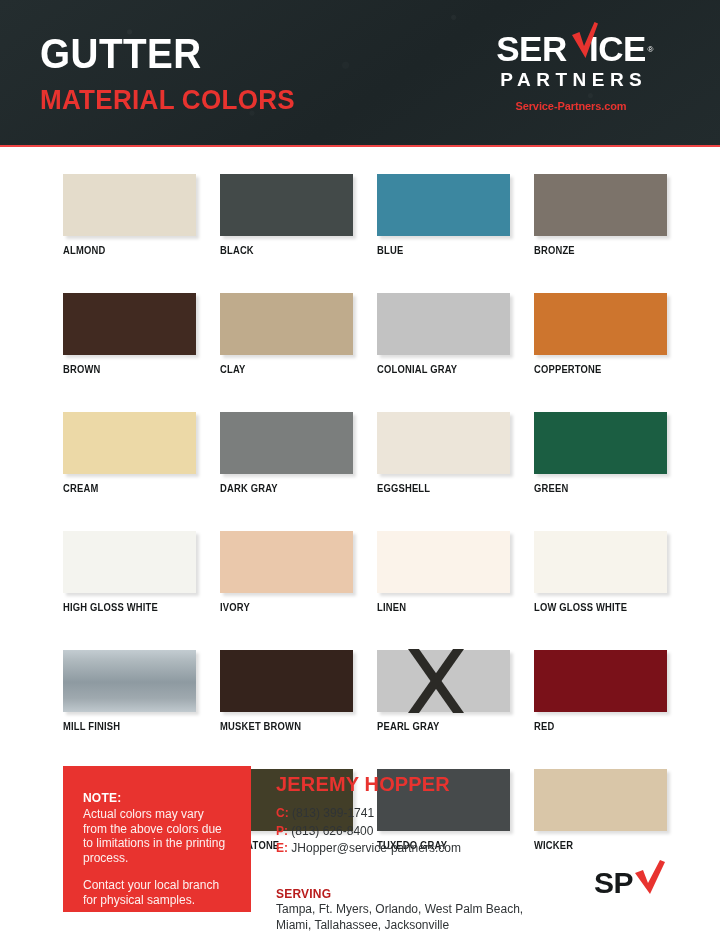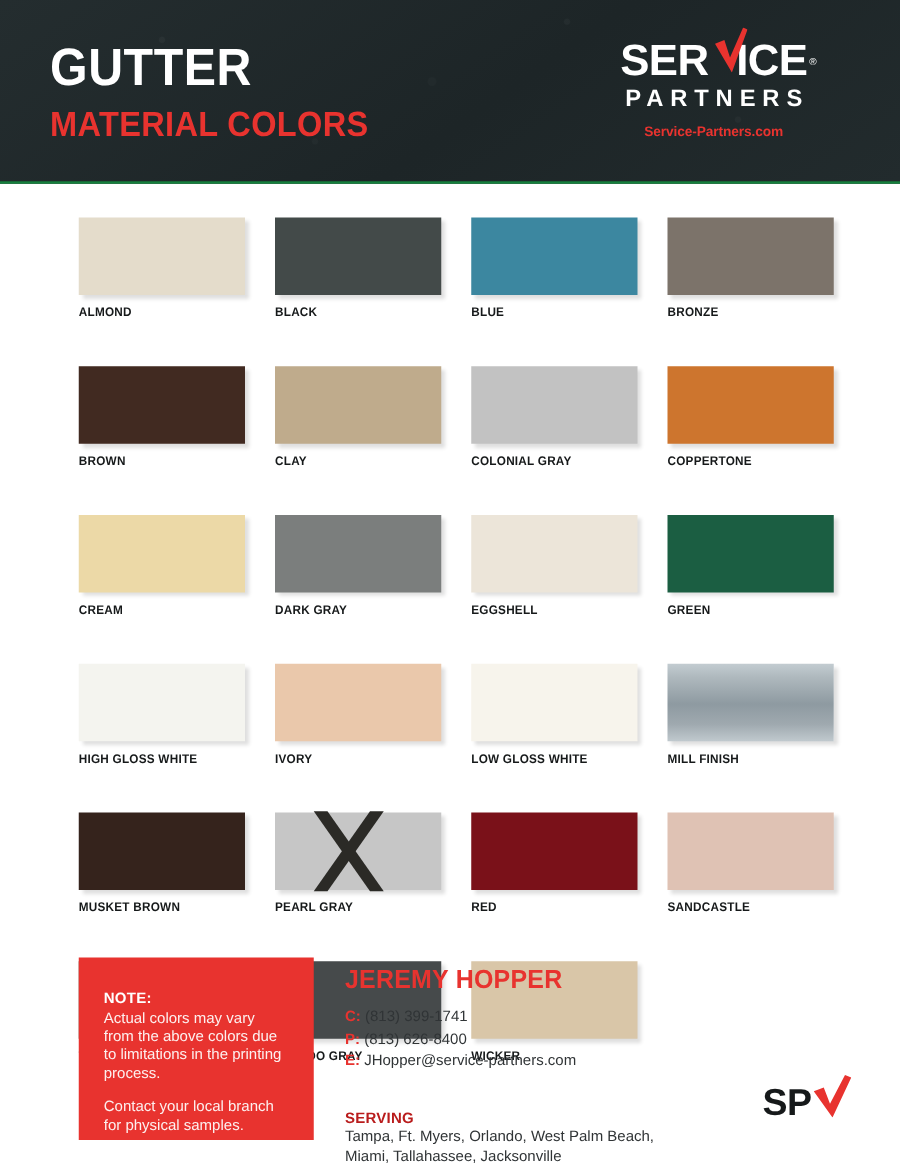--- a/index.html
+++ b/index.html
@@ -14,21 +14,21 @@
     font-family: "Liberation Sans", sans-serif;
     overflow: hidden;
     position: relative;
   }
 
   
   .header {
     position: relative;
     height: 145px;
     background: #20292b;
-    border-bottom: 2px solid #15803d;
+    border-bottom: 2px solid #ef4444;
     overflow: hidden;
   }
   .header-texture {
     position: absolute;
     inset: 0;
     background:
       radial-gradient(circle at 18% 22%, rgba(255,255,255,.035) 0 2px, transparent 3px),
       radial-gradient(circle at 63% 12%, rgba(255,255,255,.03) 0 2px, transparent 3px),
       radial-gradient(circle at 82% 66%, rgba(255,255,255,.028) 0 2px, transparent 3px),
       radial-gradient(circle at 35% 78%, rgba(255,255,255,.025) 0 2px, transparent 3px),
@@ -220,21 +220,21 @@
   }
   .serving-line {
     font-size: 12px;
     line-height: 16.5px;
     color: #303436;
     white-space: nowrap;
   }
 
   .spv {
     position: absolute;
-    right: 32px;
+    right: 48px;
     top: 868px;
     width: 78px;
     height: 38px;
   }
   .spv-text {
     position: relative;
     font-size: 30px;
     line-height: 30px;
     font-weight: bold;
     color: #16191a;
@@ -321,20 +321,24 @@
       <div class="swatch" style="background: rgb(27, 94, 66);"></div>
       <div class="cell-label">GREEN</div>
     </div>
     <div class="cell">
       <div class="swatch" style="background: rgb(244, 244, 239);"></div>
       <div class="cell-label">HIGH GLOSS WHITE</div>
     </div>
     <div class="cell">
       <div class="swatch" style="background: rgb(234, 200, 171);"></div>
       <div class="cell-label">IVORY</div>
+    </div>
+    <div class="cell">
+      <div class="swatch" style="background: rgb(251, 243, 234);"></div>
+      <div class="cell-label">LINEN</div>
     </div>
     <div class="cell">
       <div class="swatch" style="background: rgb(247, 244, 236);"></div>
       <div class="cell-label">LOW GLOSS WHITE</div>
     </div>
     <div class="cell">
       <div class="swatch" style="background: linear-gradient(rgb(195, 204, 209) 0%, rgb(174, 184, 189) 18%, rgb(142, 154, 161) 52%, rgb(159, 169, 175) 78%, rgb(192, 201, 206) 100%);"></div>
       <div class="cell-label">MILL FINISH</div>
     </div>
     <div class="cell">

